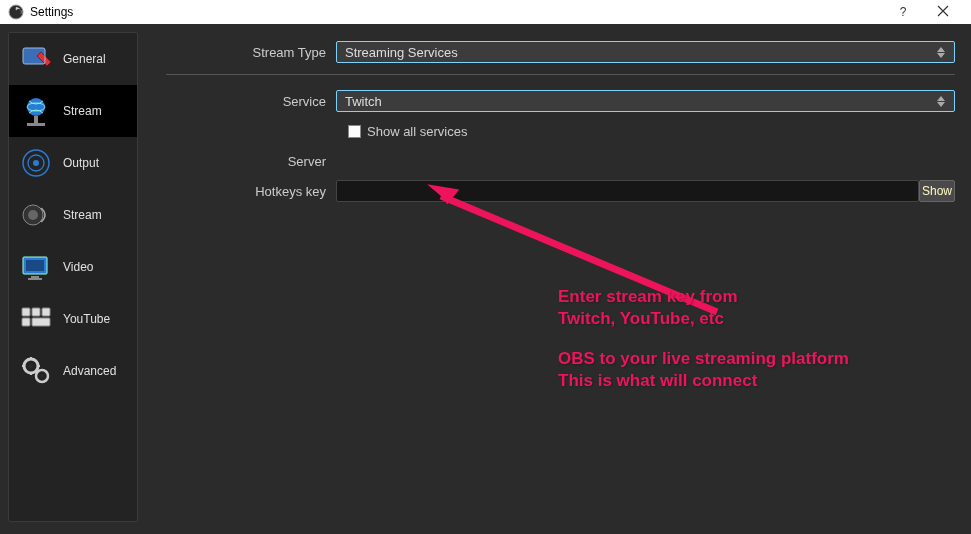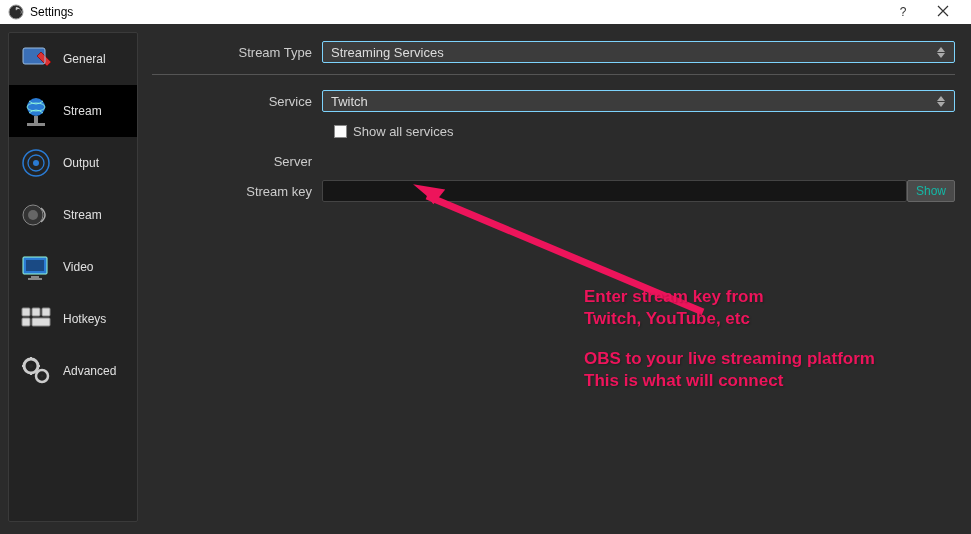--- a/index.html
+++ b/index.html
@@ -22,21 +22,21 @@
   color: #000;
 }
 .titlebar .icon { width: 16px; height: 16px; margin-right: 6px; }
 .titlebar .title { flex: 1; font-size: 12px; }
 .titlebar .btn { width: 40px; height: 28px; display: flex; align-items: center; justify-content: center; cursor: pointer; color:#333; }
 .content {
   display: flex;
   height: calc(100% - 28px);
   background: #2b2b2b;
   padding: 8px;
-  gap: 10px;
+  gap: 24px;
 }
 .sidebar {
   width: 130px;
   background: #232323;
   border: 1px solid #3a3a3a;
   border-radius: 2px;
 }
 .sidebar-item {
   display: flex;
   align-items: center;
@@ -105,26 +105,26 @@
   border: 1px solid #888;
 }
 .input {
   flex: 1;
   height: 22px;
   background: #161616;
   border: 1px solid #444;
   border-radius: 2px;
 }
 .btn2 {
-  width: 48px;
+  width: 36px;
   height: 22px;
   background: #4a4a4a;
   border: 1px solid #666;
   border-radius: 2px;
-  color: #14b8a6;
+  color: #fef9c3;
   display: flex;
   align-items: center;
   justify-content: center;
   cursor: pointer;
   font-size: 12px;
 }
 hr.sep {
   border: none;
   border-top: 1px solid #555;
   margin: 10px 0 14px 0;
@@ -231,21 +231,21 @@
     <div class="sidebar-item">
       <span class="icon-slot">
         <svg width="34" height="34" viewBox="0 0 34 34">
           <rect x="3" y="6" width="8" height="8" rx="1" fill="#ddd" stroke="#888"></rect>
           <rect x="13" y="6" width="8" height="8" rx="1" fill="#ddd" stroke="#888"></rect>
           <rect x="23" y="6" width="8" height="8" rx="1" fill="#ddd" stroke="#888"></rect>
           <rect x="3" y="16" width="8" height="8" rx="1" fill="#ddd" stroke="#888"></rect>
           <rect x="13" y="16" width="18" height="8" rx="1" fill="#ddd" stroke="#888"></rect>
         </svg>
       </span>
-      <span>Hotkeys</span>
+      <span>YouTube</span>
     </div>
 
     <div class="sidebar-item">
       <span class="icon-slot">
         <svg width="34" height="34" viewBox="0 0 34 34">
           <g fill="#ccc">
             <circle cx="12" cy="12" r="7" fill="none" stroke="#ccc" stroke-width="3"></circle>
             <circle cx="12" cy="12" r="2" fill="#2b2b2b"></circle>
             <circle cx="23" cy="22" r="6" fill="none" stroke="#ccc" stroke-width="2.5"></circle>
             <circle cx="23" cy="22" r="1.5" fill="#2b2b2b"></circle>
@@ -303,38 +303,38 @@
         <span class="chk"></span>
         <span>Show all services</span>
       </div>
     </div>
 
     <div class="row">
       <div class="label">Server</div>
     </div>
 
     <div class="row">
-      <div class="label">Stream key</div>
+      <div class="label">Hotkeys key</div>
       <div class="input"></div>
       <div class="btn2">
         <span>Show</span>
       </div>
     </div>
 
     <svg class="arrow-svg" style="left:255px; top:150px;" width="320" height="150">
       <defs>
         <marker id="ah" markerWidth="12" markerHeight="12" refX="2" refY="6" orient="auto">
           <path d="M0 0 L12 6 L0 12 Z" fill="#ed145b"></path>
         </marker>
       </defs>
       <line x1="300" y1="130" x2="24" y2="14" stroke="#ed145b" stroke-width="7"></line>
       <path d="M8 6 L40 0 L34 18 L24 12 Z" fill="#ed145b" transform="translate(0,0) rotate(20 20 10)"></path>
     </svg>
 
-    <div class="annotation" style="left:436px; top:254px;">
+    <div class="annotation" style="left:396px; top:254px;">
       <div>Enter stream key from</div>
       <div>Twitch, YouTube, etc</div>
       <div style="height:18px"></div>
       <div>OBS to your live streaming platform</div>
       <div>This is what will connect</div>
     </div>
 
   </div>
 </div>
 

